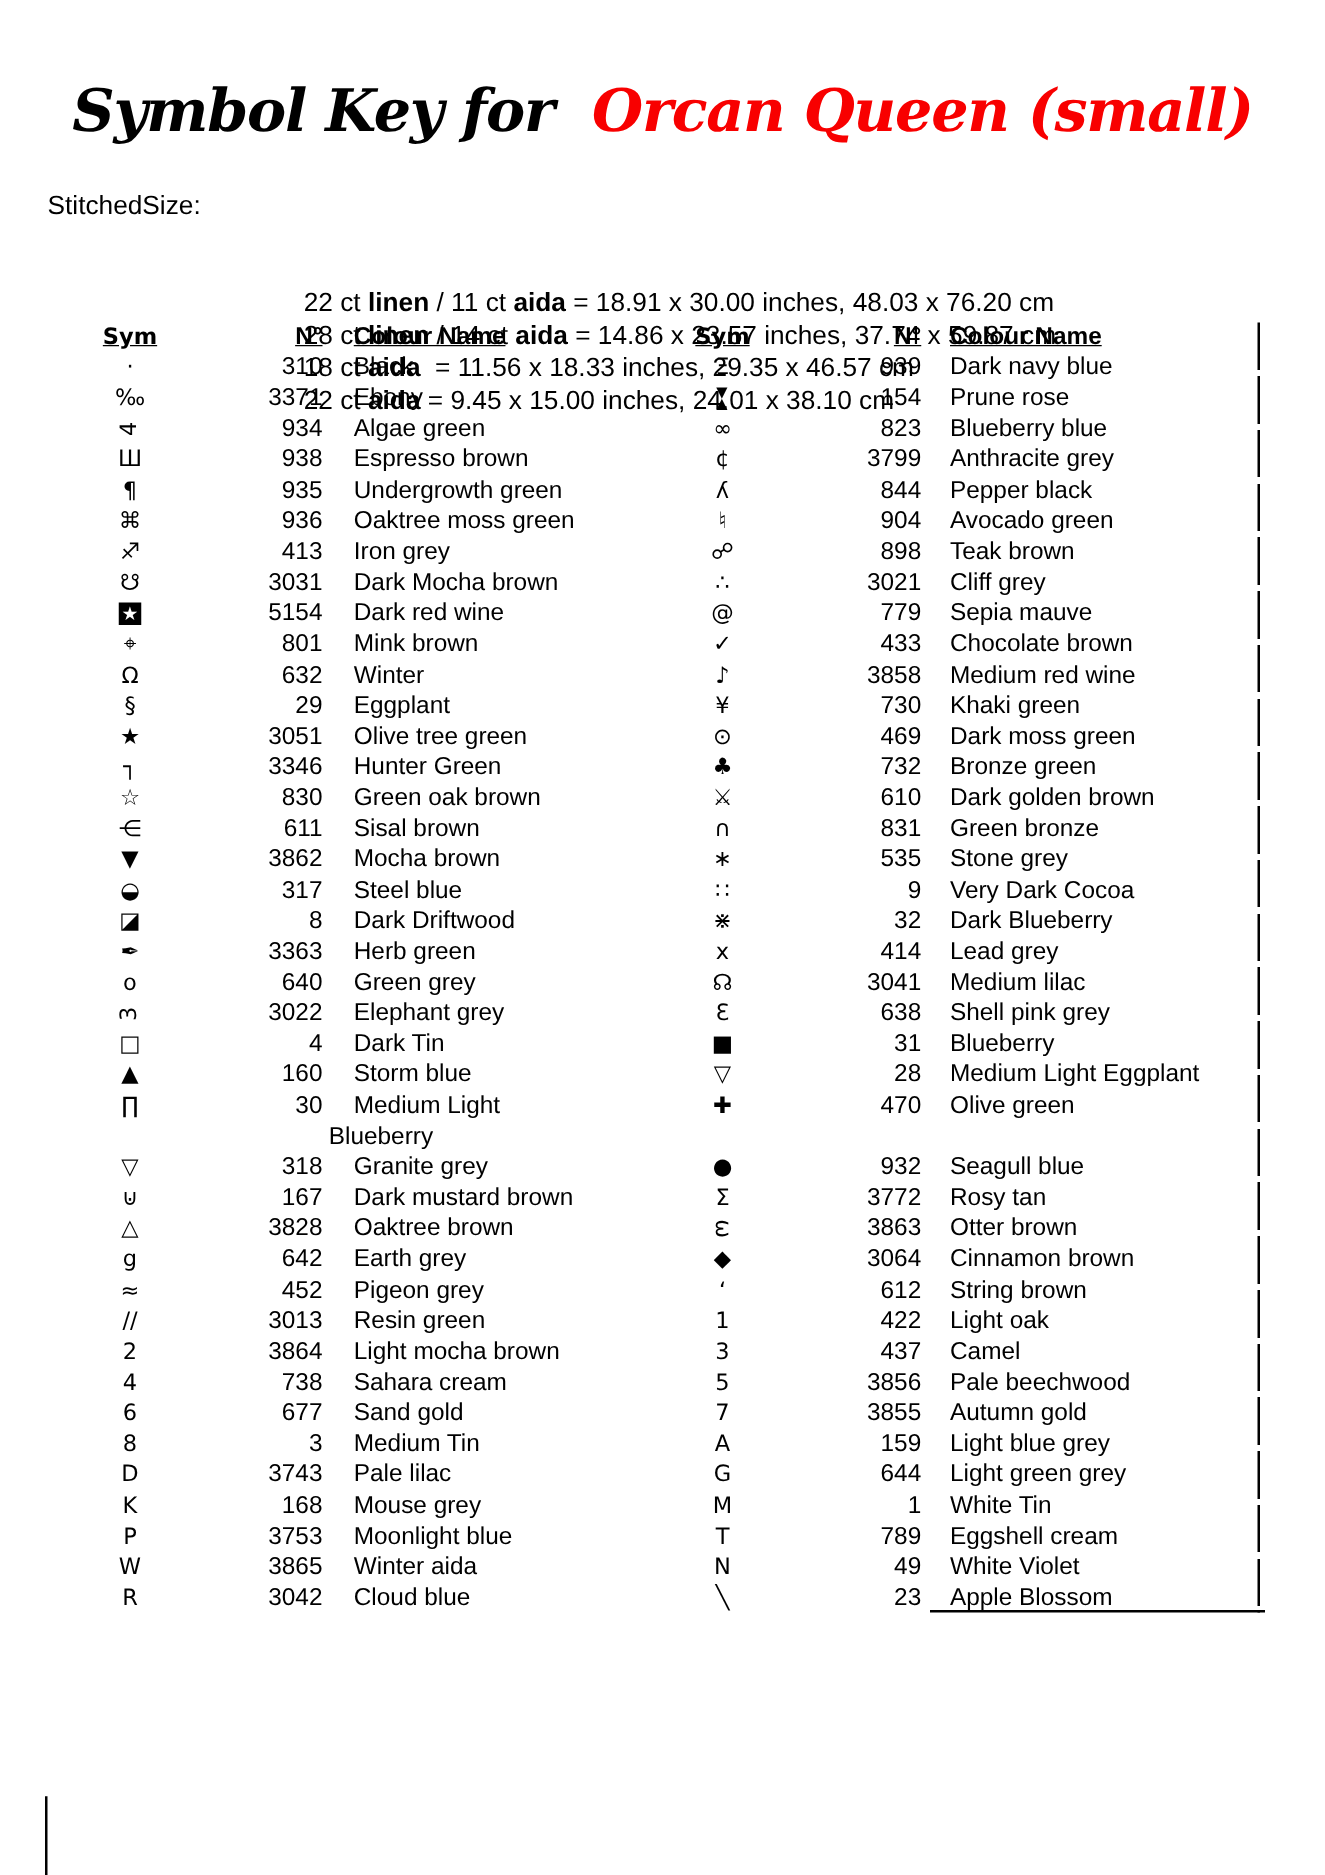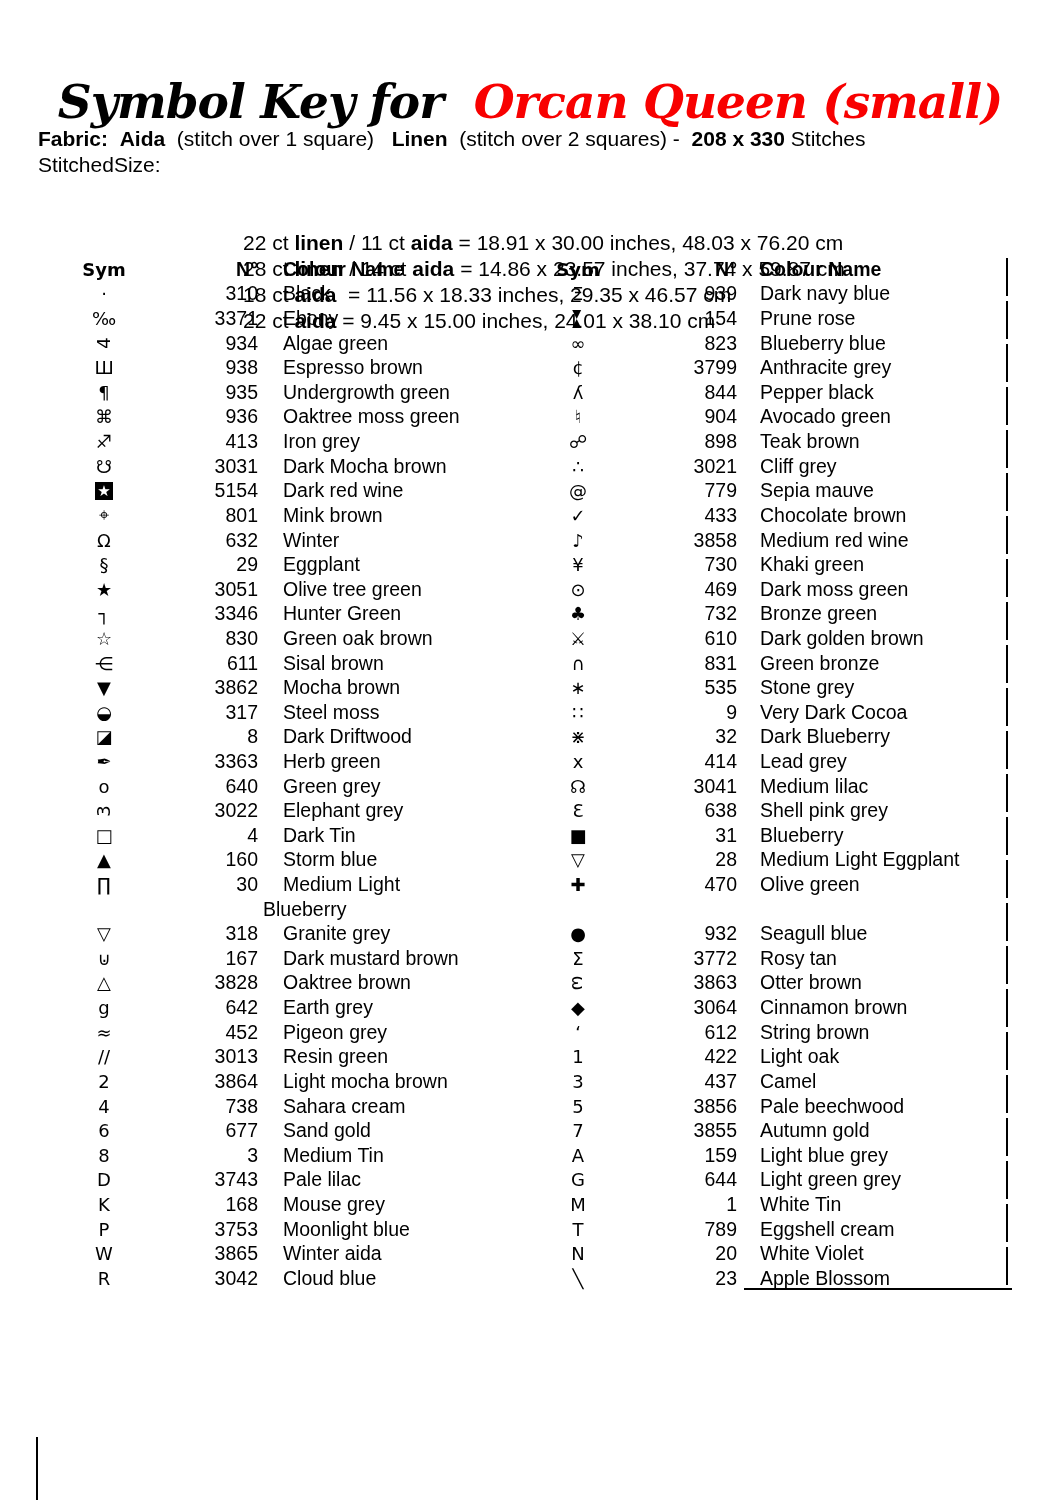--- a/index.html
+++ b/index.html
@@ -1,19 +1,19 @@
 <!DOCTYPE html>
 <html><head>
 <meta charset="utf-8">
 <style>
   html,body{margin:0;padding:0;background:#e8e8e8;}
   .page{position:relative;width:1060px;height:1500px;background:#ffffff;margin:0 auto;
         font-family:"Liberation Sans",sans-serif;color:#000;overflow:hidden;}
   
-  .title{position:absolute;top:74px;left:0;width:100%;text-align:center;
+  .title{position:absolute;top:62px;left:0;width:100%;text-align:center;
          font-family:"DejaVu Serif",serif;font-style:italic;font-weight:bold;
          font-size:47px;letter-spacing:-1px;white-space:pre;}
   .title .t-red{}
   
   .seg-line{position:absolute;white-space:pre;font-size:21px;line-height:26px;}
   .fabric-line{top:126px;left:38px;}
   .stitched{position:absolute;top:152px;left:38px;font-size:21px;line-height:26px;white-space:pre;}
   .ss-label{font-weight:normal;position:absolute;left:0;top:0;}
   .ss-lines{margin-left:192px;}
   .ss-lines .ln{white-space:pre;margin-left:13px;}
@@ -26,38 +26,37 @@
   .cell-sym{display:flex;justify-content:center;align-items:center;
             font-family:"DejaVu Sans",sans-serif;font-size:18px;}
   .col-left .cell-sym{width:78px;}
   .col-right .cell-sym{width:66px;}
   .cell-num{text-align:right;}
   .col-left .cell-num{width:115px;}
   .col-right .cell-num{width:126px;}
   .cell-name{padding-left:25px;white-space:pre;}
   .col-right .cell-name{padding-left:23px;}
   .header .cell-sym,.header .cell-num,.header .cell-name{font-weight:bold;}
-  .header span.u{}
+  .header span.u{text-decoration:underline;}
   .cont{padding-left:198px;}
   .rot{display:inline-block;line-height:1;}
   .inv{background:#000;color:#fff;padding:0 2px;font-size:15px;line-height:1.2;}
   
   .vdash{position:absolute;left:1006px;top:258px;width:2px;height:1032px;
          background:repeating-linear-gradient(180deg,#000 0 38px,transparent 38px 43px);}
   .hline{position:absolute;left:744px;top:1288px;width:268px;height:2px;background:#000;}
   .corner-line{position:absolute;left:36px;top:1437px;width:2px;height:63px;background:#000;}
 </style>
 </head>
 <body>
 
 <div class="page">
 
   <div class="title"><span class="t-black">Symbol Key for </span><span class="t-red" id="title-red" style="color: rgb(248, 0, 0);"> Orcan Queen (small)</span></div>
 
-  <div class="seg-line fabric-line" id="fabric-line"><span class="b">Fabric:</span><span>  </span><span class="b">Aida</span><span>  (stitch over 1 square)   </span><span class="b">Linen</span><span>  (stitch over 2 squares) -  </span><span class="b">208 x 330</span><span> Stitches</span></div>
 
   <div class="stitched">
     <span class="ss-label">StitchedSize:</span>
     <div class="ss-lines" id="stitched-lines"><div class="ln"><span>22 ct </span><span class="b">linen</span><span> / 11 ct </span><span class="b">aida</span><span> = 18.91 x 30.00 inches, 48.03 x 76.20 cm</span></div><div class="ln"><span>28 ct </span><span class="b">linen</span><span> / 14 ct </span><span class="b">aida</span><span> = 14.86 x 23.57 inches, 37.74 x 59.87 cm</span></div><div class="ln"><span>18 ct </span><span class="b">aida</span><span>  = 11.56 x 18.33 inches, 29.35 x 46.57 cm</span></div><div class="ln"><span>22 ct </span><span class="b">aida</span><span> = 9.45 x 15.00 inches, 24.01 x 38.10 cm</span></div></div>
   </div>
 
   <div class="col col-left" id="col-left">
     <div class="row header">
       <span class="cell-sym">
           <span class="u">Sym</span>
@@ -182,21 +181,21 @@
           <span>▼</span>
         </span>
         <span class="cell-num">3862</span>
         <span class="cell-name">Mocha brown</span>
       </div>
       <div class="row">
         <span class="cell-sym">
           <span>◒</span>
         </span>
         <span class="cell-num">317</span>
-        <span class="cell-name">Steel moss</span>
+        <span class="cell-name">Steel blue</span>
       </div>
       <div class="row">
         <span class="cell-sym">
           <span>◪</span>
         </span>
         <span class="cell-num">8</span>
         <span class="cell-name">Dark Driftwood</span>
       </div>
       <div class="row">
         <span class="cell-sym">
@@ -622,21 +621,21 @@
         <span class="cell-sym">
           <span>T</span>
         </span>
         <span class="cell-num">789</span>
         <span class="cell-name">Eggshell cream</span>
       </div>
       <div class="row">
         <span class="cell-sym">
           <span>N</span>
         </span>
-        <span class="cell-num">20</span>
+        <span class="cell-num">49</span>
         <span class="cell-name">White Violet</span>
       </div>
       <div class="row">
         <span class="cell-sym">
           <span>╲</span>
         </span>
         <span class="cell-num">23</span>
         <span class="cell-name">Apple Blossom</span>
       </div>
     </div>

